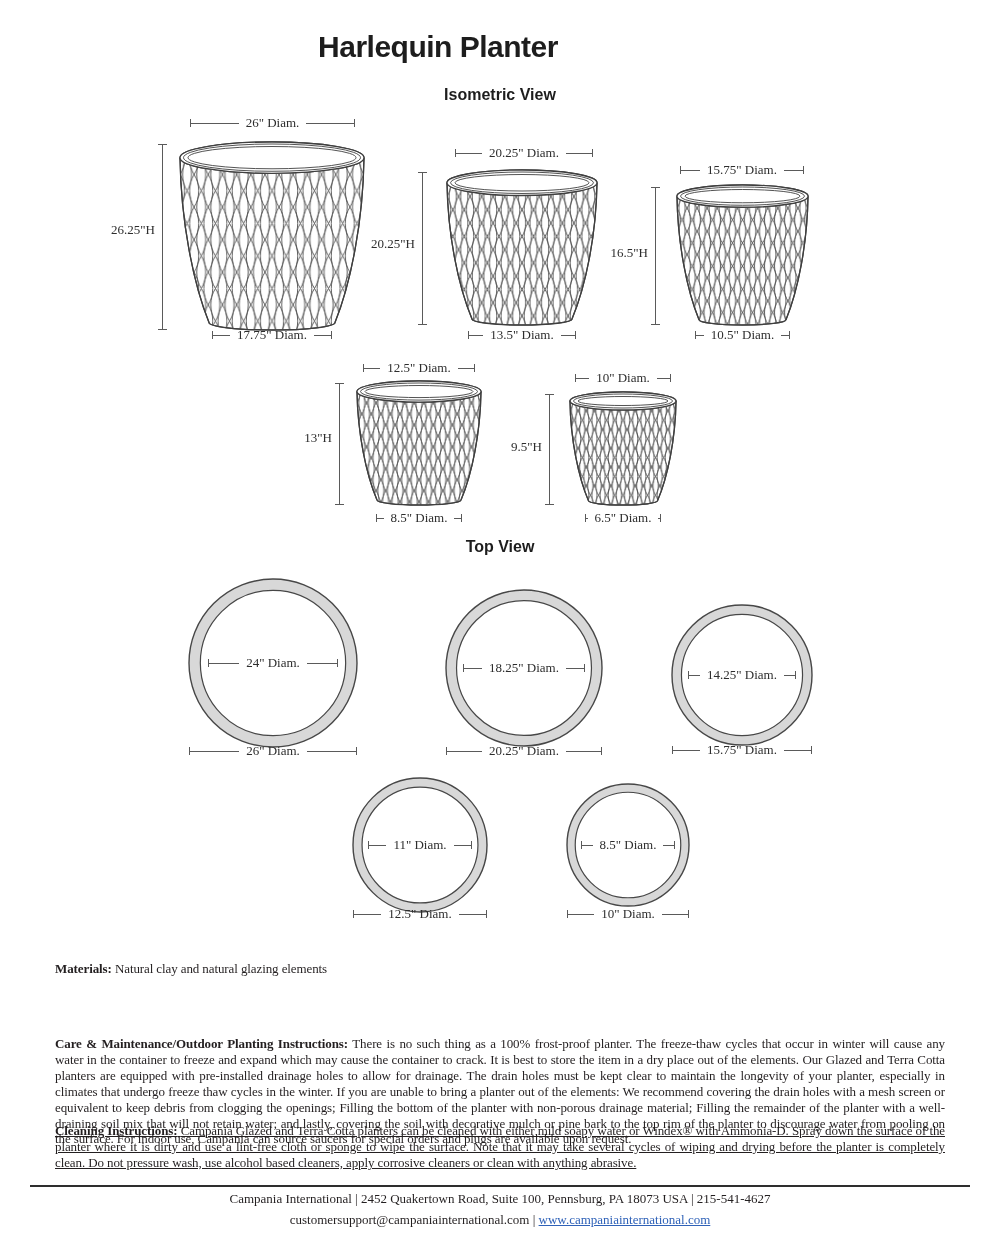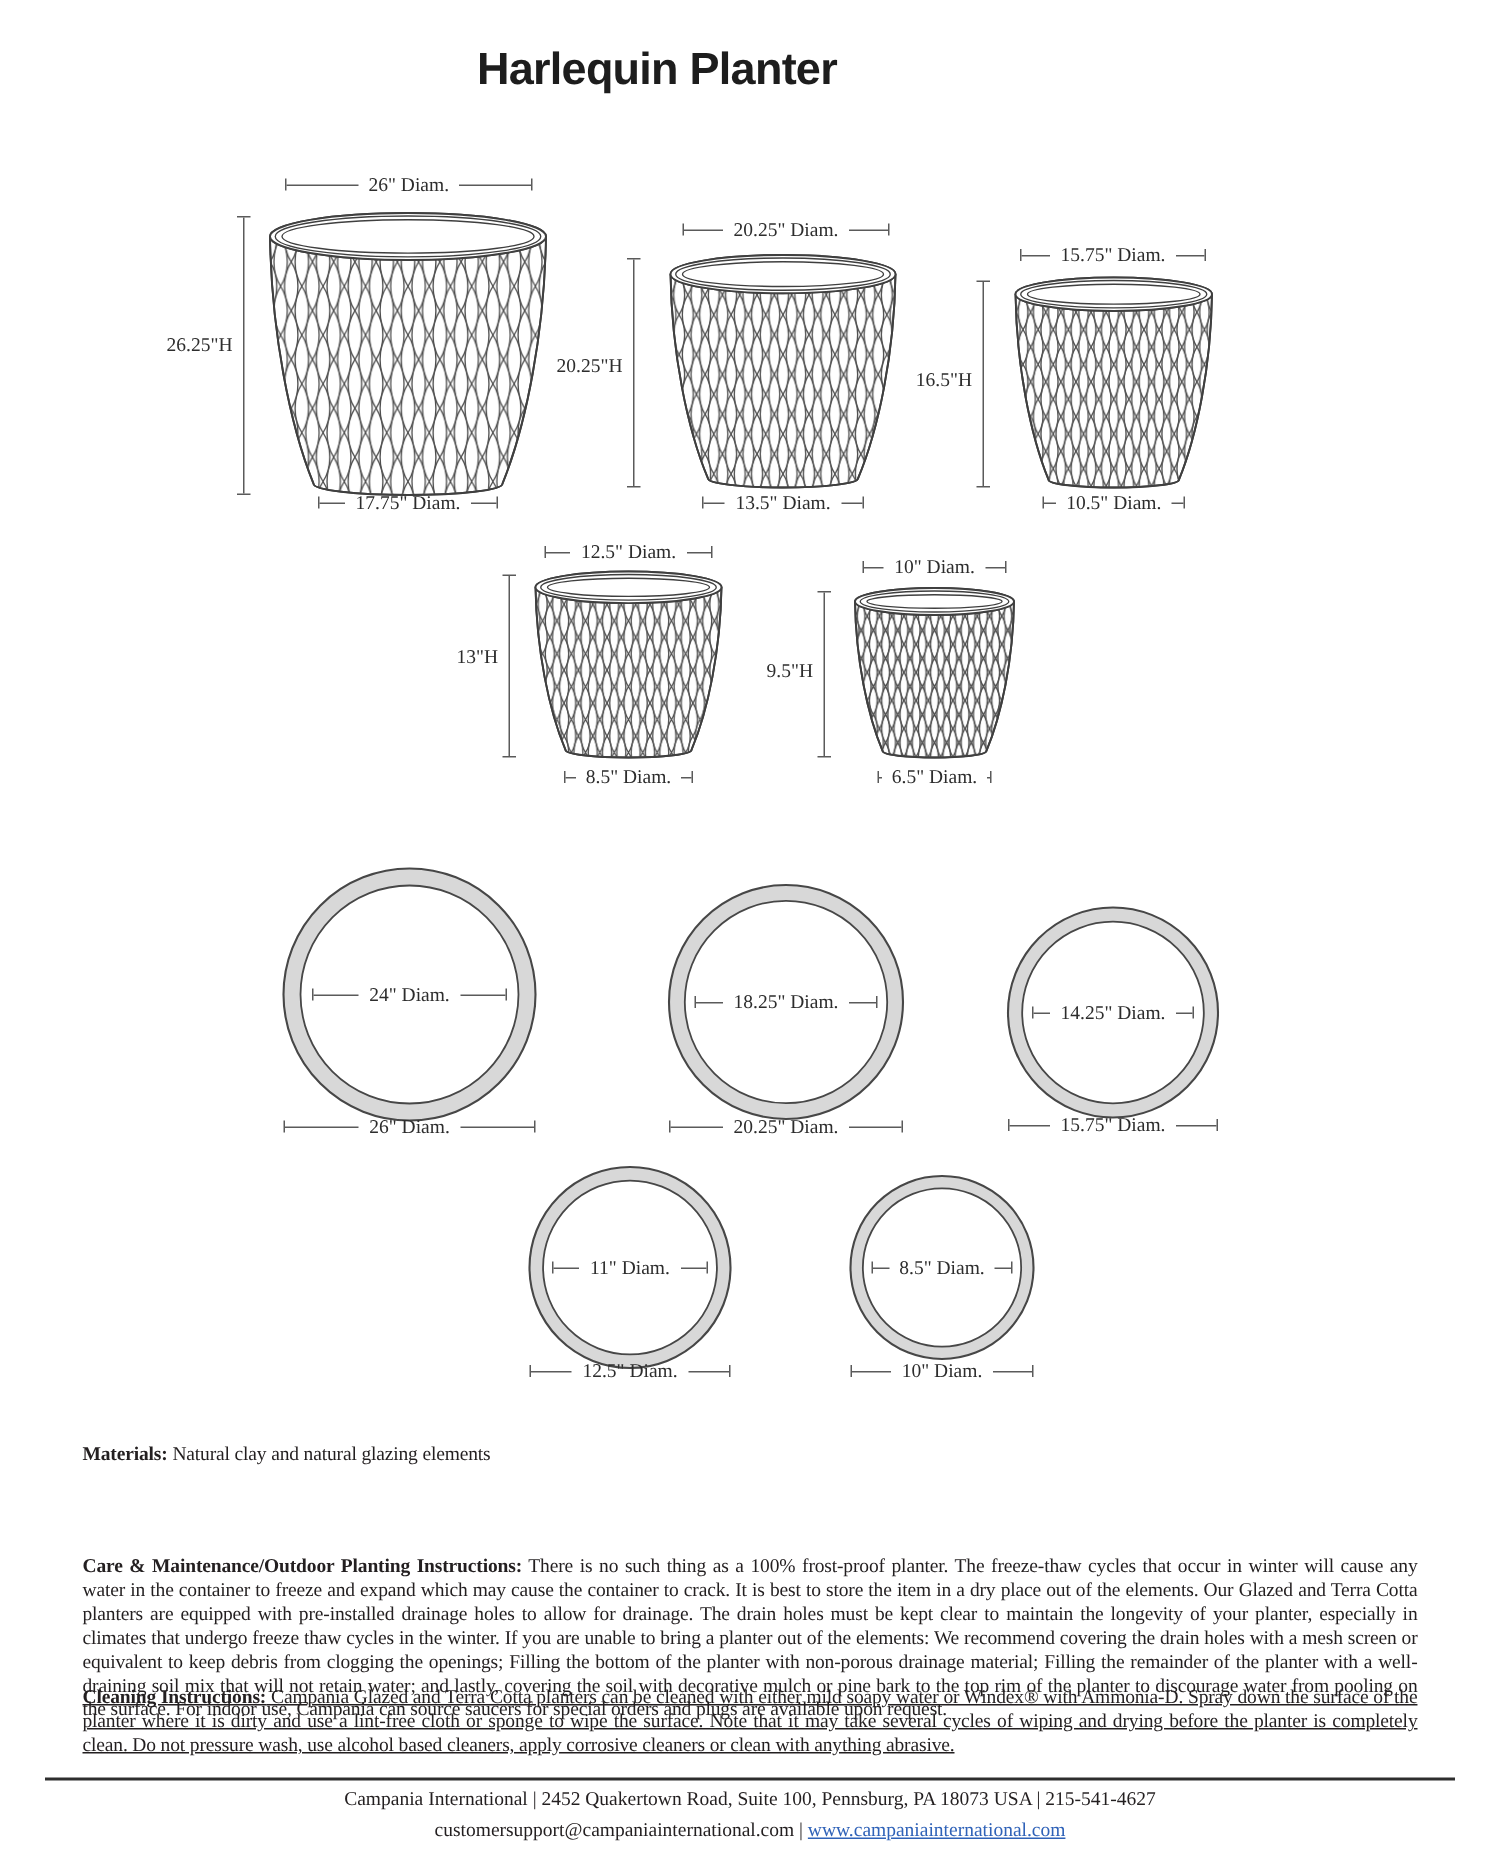--- a/index.html
+++ b/index.html
@@ -26,20 +26,22 @@
   .textblock .b{font-weight:700;}
   .footer-rule{position:absolute;left:30px;width:940px;height:2px;background:#2e2e2e;}
   .footer-line{position:absolute;left:0;width:1000px;text-align:center;font-size:13px;color:#231f20;}
   .weblink{color:#2f62b8;text-decoration:underline;cursor:pointer;text-align:right;}
 </style>
 </head>
 <body>
 
 <div class="page">
   <div class="page-title">Harlequin Planter</div>
+  <div class="view-heading" style="top:86px;">Isometric View</div>
+  <div class="view-heading" style="top:538px;">Top View</div>
 
   <div id="iso-mount">
       <div>
         <svg width="192" height="196" viewBox="-4 -4 192 196" class="drawing" style="position: absolute; left: 176px; top: 138px;">
           <defs>
             <pattern id="harl0" width="14.153846153846153" height="32.55384615384615" patternUnits="userSpaceOnUse">
               <path d="M 7.076923076923077 -16.276923076923076 C 13.02153846153846 -7.161846153846153 13.02153846153846 7.161846153846153 7.076923076923077 16.276923076923076 C 1.132307692307693 7.161846153846153 1.132307692307693 -7.161846153846153 7.076923076923077 -16.276923076923076 Z" fill="none" stroke="#4f4f4f" stroke-width="0.9"></path>
               <path d="M 7.076923076923077 16.276923076923076 C 13.02153846153846 25.392 13.02153846153846 39.71569230769231 7.076923076923077 48.83076923076923 C 1.132307692307693 39.71569230769231 1.132307692307693 25.392 7.076923076923077 16.276923076923076 Z" fill="none" stroke="#4f4f4f" stroke-width="0.9"></path>
               <path d="M 0 0 C 5.944615384615384 9.115076923076924 5.944615384615384 23.43876923076923 0 32.55384615384615 C -5.944615384615384 23.43876923076923 -5.944615384615384 9.115076923076924 0 0 Z" fill="none" stroke="#4f4f4f" stroke-width="0.9"></path>
               <path d="M 14.153846153846153 0 C 20.098461538461535 9.115076923076924 20.098461538461535 23.43876923076923 14.153846153846153 32.55384615384615 C 8.20923076923077 23.43876923076923 8.20923076923077 9.115076923076924 14.153846153846153 0 Z" fill="none" stroke="#4f4f4f" stroke-width="0.9"></path>

